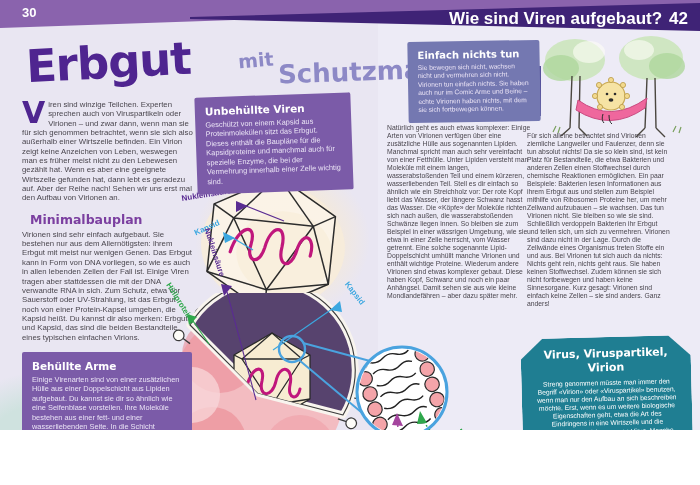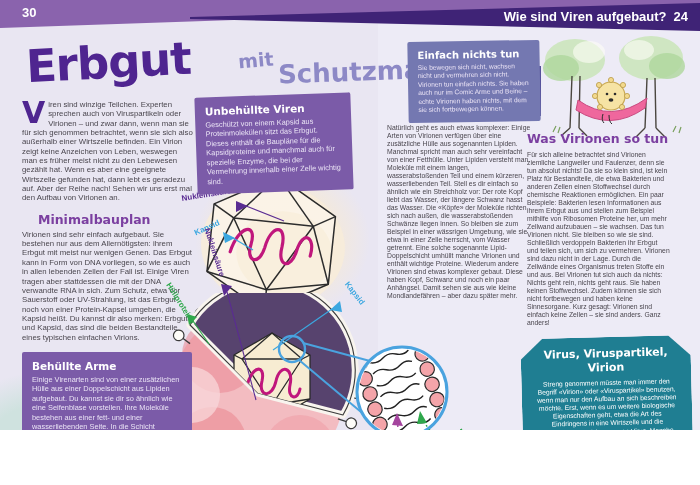--- a/index.html
+++ b/index.html
@@ -8,31 +8,31 @@
     background:linear-gradient(90deg,#e9e6f2 0 54%,#edebf6 54% 100%);
     font-family:"Liberation Sans", sans-serif; color:#474449;
   }
   .blob{position:absolute;border-radius:50%;pointer-events:none;}
   .blob-teal{left:-60px;top:370px;width:230px;height:160px;background:radial-gradient(closest-side,#cfe2df 0 60%,rgba(207,226,223,0) 100%);}
   .blob-warm{left:195px;top:160px;width:175px;height:160px;background:radial-gradient(closest-side,#f6ead6 0 55%,rgba(246,234,214,0) 100%);opacity:.9;}
 
   svg{position:absolute;left:0;top:0;}
   .hdr-svg{width:700px;height:36px;}
   .pagenum-left{position:absolute;left:22px;top:5px;color:#fff;font-weight:bold;font-size:13px;}
-  .hdr-right{position:absolute;right:12px;top:9px;color:#fff;font-weight:bold;font-size:13px;display:flex;gap:7px;}
+  .hdr-right{position:absolute;right:12px;top:9px;color:#fff;font-weight:bold;font-size:17px;display:flex;gap:7px;}
 
   .title{position:absolute;left:26px;top:36px;width:360px;height:60px;}
   .t-main{position:absolute;left:0;top:0;font-size:45px;font-weight:800;color:#4f2590;letter-spacing:-1px;transform:rotate(-3deg);display:inline-block;font-family:"DejaVu Sans",sans-serif;}
   .t-mit{position:absolute;left:212px;top:13px;font-size:19px;font-weight:800;color:#8d89c6;transform:rotate(-5deg);font-family:"DejaVu Sans",sans-serif;}
   .t-sub{position:absolute;left:252px;top:20px;font-size:26px;font-weight:800;color:#8d89c6;transform:rotate(-2deg);font-family:"DejaVu Sans",sans-serif;}
 
   .col{position:absolute;font-size:7.8px;line-height:1.2;color:#4a464e;}
   .col p{margin:0;}
   .col-left{left:22px;top:100px;width:172px;}
-  .col h3{margin:9px 0 3px 16px;font-size:12.5px;color:#7b3fa0;font-weight:bold;font-family:"DejaVu Sans",sans-serif;}
+  .col h3{margin:9px 0 3px 8px;font-size:12.5px;color:#7b3fa0;font-weight:bold;font-family:"DejaVu Sans",sans-serif;}
   .dropcap{float:left;font-size:30px;line-height:.82;font-weight:800;color:#4f2590;margin:1px 3px 0 0;font-family:"DejaVu Sans",sans-serif;}
 
   .pbox{position:absolute;background:#7b5ba8;color:#eae3f5;padding:8px 10px;border-radius:2px;}
   .pbox h4{margin:0 0 3px 0;color:#fff;font-size:10.5px;font-weight:bold;font-family:"DejaVu Sans",sans-serif;}
   .pbox p{margin:0;font-size:7.4px;line-height:1.28;}
   .box-behuellte{left:22px;top:352px;width:150px;}
   .box-unbehuellte{left:196px;top:95px;width:136px;transform:rotate(-2deg);}
   .box-einfach{left:408px;top:41px;width:112px;background:#7478b1;transform:rotate(-1deg);}
   .box-einfach h4{font-size:10px;}
   .box-einfach p{font-size:6.6px;}
@@ -64,21 +64,21 @@
   <div class="blob blob-teal"></div>
   <div class="blob blob-warm"></div>
 
   <svg class="hdr-svg" viewBox="0 0 700 36">
     <polygon points="0,0 700,0 700,4 0,28" fill="#8a63ad"></polygon>
     <polygon points="190,17 700,3 700,31 190,19" fill="#3f2376"></polygon>
   </svg>
   <div class="pagenum-left">30</div>
   <div class="hdr-right">
     <span>Wie sind Viren aufgebaut?</span>
-    <span>24</span>
+    <span>42</span>
   </div>
 
   <div class="title">
     <span class="t-main">Erbgut</span>
     <span class="t-mit">mit</span>
     <span class="t-sub">Schutzmantel</span>
   </div>
 
   <div class="col col-left">
     <p><span class="dropcap">V</span><span>iren sind winzige Teilchen. Experten sprechen auch von Viruspartikeln oder Virionen – und zwar dann, wenn man sie für sich genommen betrachtet, wenn sie sich also außerhalb einer Wirtszelle befinden. Ein Virion zeigt keine Anzeichen von Leben, weswegen man es früher meist nicht zu den Lebewesen gezählt hat. Wenn es aber eine geeignete Wirtszelle gefunden hat, dann lebt es geradezu auf. Aber der Reihe nach! Sehen wir uns erst mal den Aufbau von Virionen an.</span></p>
@@ -294,21 +294,20 @@
   </div>
   <div class="pbox box-einfach">
     <h4>Einfach nichts tun</h4>
     <p>Sie bewegen sich nicht, wachsen nicht und vermehren sich nicht. Virionen tun einfach nichts. Sie haben auch nur im Comic Arme und Beine – echte Virionen haben nichts, mit dem sie sich fortbewegen können.</p>
   </div>
 
   <div class="col col-extras">
     <p>Natürlich geht es auch etwas komplexer: Einige Arten von Virionen verfügen über eine zusätzliche Hülle aus sogenannten Lipiden. Manchmal spricht man auch sehr vereinfacht von einer Fetthülle. Unter Lipiden versteht man Moleküle mit einem langen, wasserabstoßenden Teil und einem kürzeren, wasserliebenden Teil. Stell es dir einfach so ähnlich wie ein Streichholz vor: Der rote Kopf liebt das Wasser, der längere Schwanz hasst das Wasser. Die «Köpfe» der Moleküle richten sich nach außen, die wasserabstoßenden Schwänze liegen innen. So bleiben sie zum Beispiel in einer wässrigen Umgebung, wie sie etwa in einer Zelle herrscht, vom Wasser getrennt. Eine solche sogenannte Lipid-Doppelschicht umhüllt manche Virionen und enthält wichtige Proteine. Wiederum andere Virionen sind etwas komplexer gebaut. Diese haben Kopf, Schwanz und noch ein paar Anhängsel. Damit sehen sie aus wie kleine Mondlandefähren – aber dazu später mehr.</p>
   </div>
   <div class="col col-wastun">
-    <h3>Was Virionen so tun</h3>
     <p>Für sich alleine betrachtet sind Virionen ziemliche Langweiler und Faulenzer, denn sie tun absolut nichts! Da sie so klein sind, ist kein Platz für Bestandteile, die etwa Bakterien und anderen Zellen einen Stoffwechsel durch chemische Reaktionen ermöglichen. Ein paar Beispiele: Bakterien lesen Informationen aus ihrem Erbgut aus und stellen zum Beispiel mithilfe von Ribosomen Proteine her, um mehr Zellwand aufzubauen – sie wachsen. Das tun Virionen nicht. Sie bleiben so wie sie sind. Schließlich verdoppeln Bakterien ihr Erbgut und teilen sich, um sich zu vermehren. Virionen sind dazu nicht in der Lage. Durch die Zellwände eines Organismus treten Stoffe ein und aus. Bei Virionen tut sich auch da nichts: Nichts geht rein, nichts geht raus. Sie haben keinen Stoffwechsel. Zudem können sie sich nicht fortbewegen und haben keine Sinnesorgane. Kurz gesagt: Virionen sind einfach keine Zellen – sie sind anders. Ganz anders!</p>
   </div>
 
   <div class="box-teal">
     <h4>Virus, Viruspartikel, Virion</h4>
     <p>Streng genommen müsste man immer den Begriff «Virion» oder «Viruspartikel» benutzen, wenn man nur den Aufbau an sich beschreiben möchte. Erst, wenn es um weitere biologische Eigenschaften geht, etwa die Art des Eindringens in eine Wirtszelle und die Vermehrung, spricht man von Virus. Manche Forscher sagen dazu dann auch Viruszelle. Meist werden die Begriffe «Virus» und «Virion» aber gleichbedeutend verwendet.</p>
   </div>
 
 </div>
 

